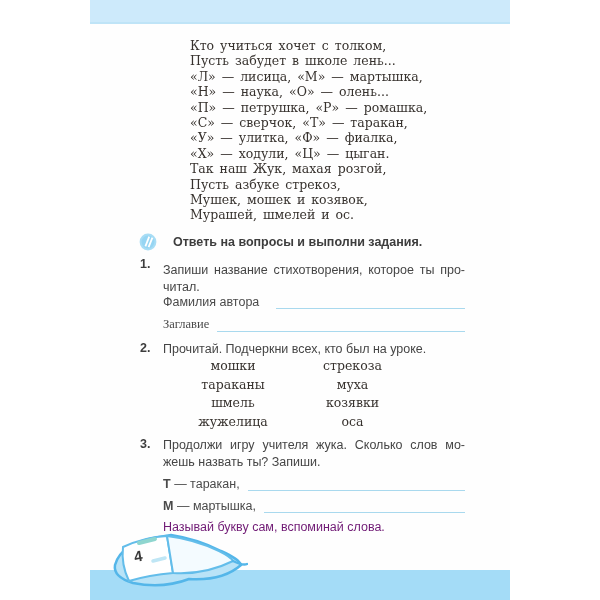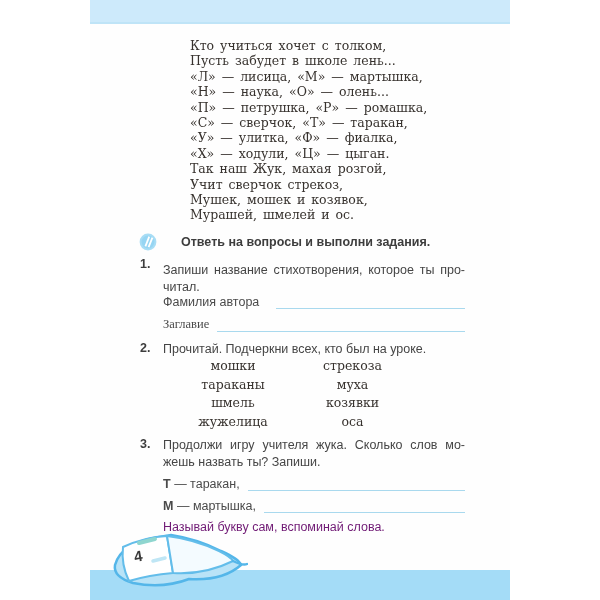--- a/index.html
+++ b/index.html
@@ -7,21 +7,21 @@
     position:relative;width:536px;height:600px;background:#ffffff;overflow:hidden;
     font-family:"Liberation Sans", sans-serif;
   }
   .page-sheet{position:absolute;left:90px;top:0;width:420px;height:600px;background:#fefefe;}
   .topbar{position:absolute;left:90px;top:0;width:420px;height:22px;background:#cdeafb;border-bottom:2px solid #bfe4f7;}
   .bottombar{position:absolute;left:90px;top:570px;width:420px;height:30px;background:#a4dcf7;}
   .poem{position:absolute;left:190px;top:38px;width:280px;
     font-family:"DejaVu Serif", serif;font-size:12.5px;line-height:15.4px;color:#37322e;word-spacing:2px;}
   .instr-row{position:absolute;left:139px;top:233px;display:flex;align-items:center;}
   .instr-icon{width:18px;height:18px;flex:0 0 auto;}
-  .instr-text{margin-left:24px;font-weight:bold;font-size:12.5px;color:#3d3d3d;}
+  .instr-text{margin-left:16px;font-weight:bold;font-size:12.5px;color:#3d3d3d;}
   .task-num{position:absolute;left:140px;width:20px;font-weight:bold;font-size:12.5px;color:#3d3d3d;}
   .task-body{position:absolute;left:163px;width:302px;font-size:12.5px;line-height:17px;color:#454545;}
   .jline{text-align:justify;text-align-last:justify;}
   .field-row{position:absolute;left:163px;width:302px;display:flex;align-items:flex-end;font-size:12.5px;color:#4a4a4a;height:17px;}
   .field-label{white-space:nowrap;}
   .blank{flex:1;margin-left:8px;border-bottom:1.6px solid #a9d9ee;height:15px;}
   .bold-letter{font-weight:bold;}
   .word-col{position:absolute;top:357px;font-family:"DejaVu Serif", serif;font-size:12.5px;line-height:18.7px;color:#37322e;text-align:center;}
   .word-col-1{left:163px;width:140px;}
   .word-col-2{left:290px;width:125px;}
@@ -39,21 +39,21 @@
   <div class="poem">
     <div>Кто учиться хочет с толком,</div>
     <div>Пусть забудет в школе лень...</div>
     <div>«Л» — лисица, «М» — мартышка,</div>
     <div>«Н» — наука, «О» — олень...</div>
     <div>«П» — петрушка, «Р» — ромашка,</div>
     <div>«С» — сверчок, «Т» — таракан,</div>
     <div>«У» — улитка, «Ф» — фиалка,</div>
     <div>«Х» — ходули, «Ц» — цыган.</div>
     <div>Так наш Жук, махая розгой,</div>
-    <div>Учит сверчок стрекоз,</div>
+    <div>Пусть азбуке стрекоз,</div>
     <div>Мушек, мошек и козявок,</div>
     <div>Мурашей, шмелей и ос.</div>
   </div>
 
   <div class="instr-row">
     <span class="instr-icon">
       <svg viewBox="0 0 18 18" width="18" height="18">
         <circle cx="9" cy="9" r="8.4" fill="#8bd1f2" opacity="0.75"></circle>
         <circle cx="9" cy="9" r="6.4" fill="#8bd1f2" opacity="0.6"></circle>
         <path d="M6.4,13.4 L10.2,3.6" stroke="#ffffff" stroke-width="1.8" fill="none"></path>

